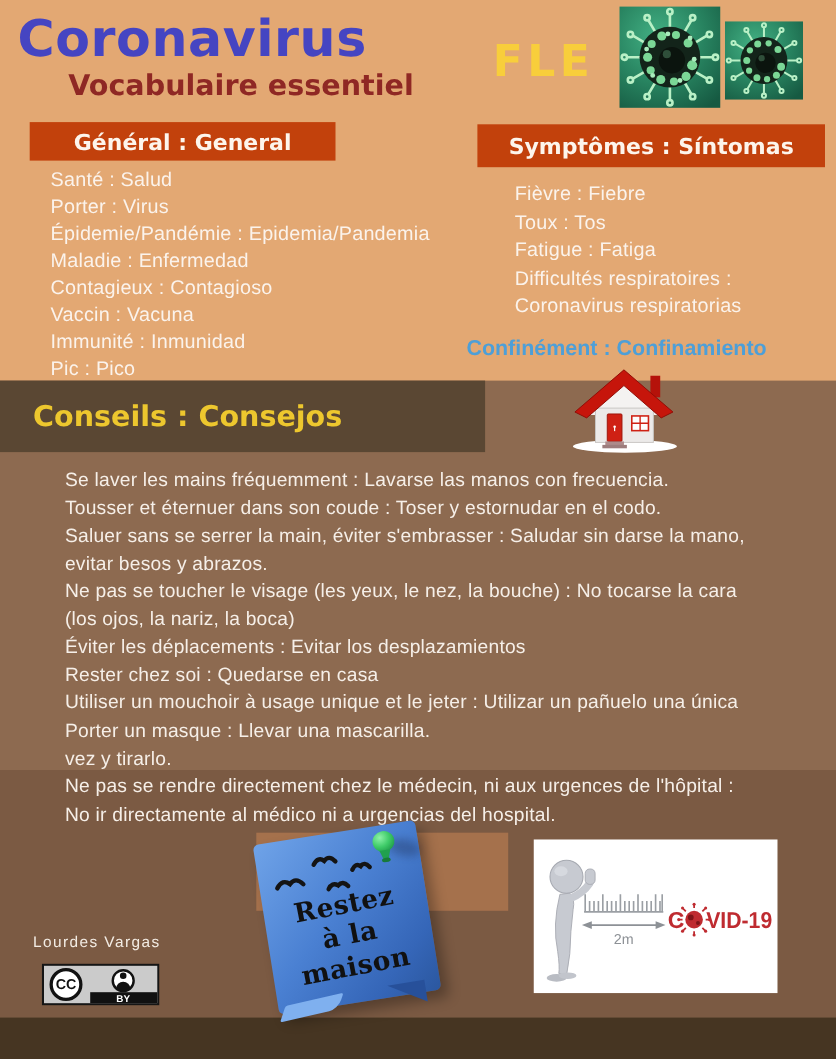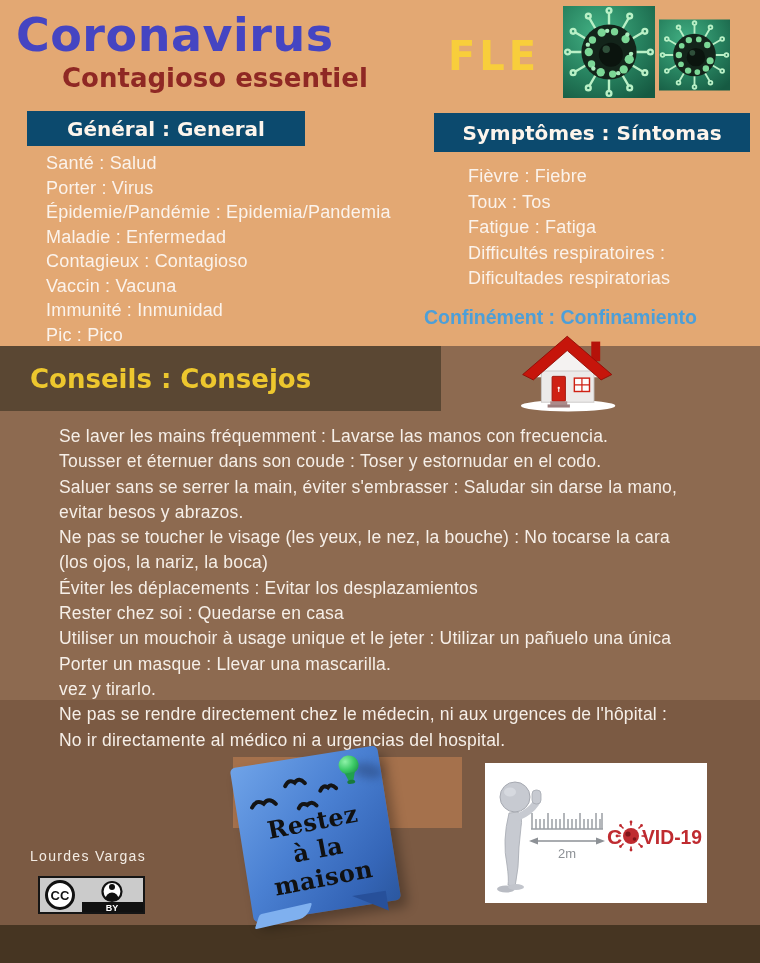--- a/index.html
+++ b/index.html
@@ -18,21 +18,21 @@
     font-weight:bold;font-size:46px;color:#4545c2;letter-spacing:0.5px;}
   .subtitle{position:absolute;left:62px;top:63px;font-family:"DejaVu Sans",sans-serif;
     font-weight:bold;font-size:26px;color:#8f2824;}
   .fle{position:absolute;left:448px;top:33px;font-family:"DejaVu Sans",sans-serif;
     font-weight:bold;font-size:40px;letter-spacing:4px;color:#f8ce3b;}
   .virus-photo{position:absolute;display:block;}
   .virus-1{left:563px;top:4px;width:92px;height:96px;}
   .virus-2{left:659px;top:14px;width:71px;height:82px;}
 
   
-  .bar{position:absolute;background:#0c4a6e;color:#fdf5ec;font-family:"DejaVu Sans",sans-serif;
+  .bar{position:absolute;background:#c2410c;color:#fdf5ec;font-family:"DejaVu Sans",sans-serif;
     font-weight:bold;display:flex;align-items:center;justify-content:center;}
   .bar-general{left:27px;top:111px;width:278px;height:35px;font-size:20px;}
   .bar-symptoms{left:434px;top:113px;width:316px;height:39px;font-size:20px;}
 
   
   .vocab{position:absolute;color:#fbf3ec;font-size:18px;letter-spacing:.2px;}
   .vocab-general{left:46px;top:151px;line-height:24.5px;}
   .vocab-symptoms{left:468px;top:164px;line-height:25.5px;}
   .confinement{position:absolute;left:424px;top:306px;font-weight:bold;font-size:19.5px;color:#4d9fd8;}
 
@@ -69,21 +69,21 @@
 </head>
 <body>
 
 <div class="poster">
 
   <div class="top-band"></div>
   <div class="dark-band"></div>
   <div class="footer-bar"></div>
 
   <div class="title">Coronavirus</div>
-  <div class="subtitle">Contagioso essentiel</div>
+  <div class="subtitle">Vocabulaire essentiel</div>
   <div class="fle">FLE</div>
 
   <svg class="virus-photo virus-1" viewBox="0 0 100 100">
     <defs>
       <radialGradient id="virusbg" cx="38%" cy="30%" r="85%">
         <stop offset="0%" stop-color="#43b184"></stop>
         <stop offset="55%" stop-color="#27825f"></stop>
         <stop offset="100%" stop-color="#165a42"></stop>
       </radialGradient>
     </defs>
@@ -176,21 +176,21 @@
     </div>
 
   <div class="bar bar-symptoms">
     <span>Symptômes : Síntomas</span>
   </div>
   <div class="vocab vocab-symptoms">
       <div>Fièvre : Fiebre</div>
       <div>Toux : Tos</div>
       <div>Fatigue : Fatiga</div>
       <div>Difficultés respiratoires :</div>
-      <div>Dificultades respiratorias</div>
+      <div>Coronavirus respiratorias</div>
     </div>
 
   <div class="confinement">Confinément : Confinamiento</div>
 
   <div class="conseils-bar">
     <div class="conseils-heading">Conseils : Consejos</div>
   </div>
 
   <svg class="house" viewBox="0 0 120 92">
     <ellipse cx="59" cy="85" rx="53" ry="6.5" fill="#ffffff"></ellipse>

